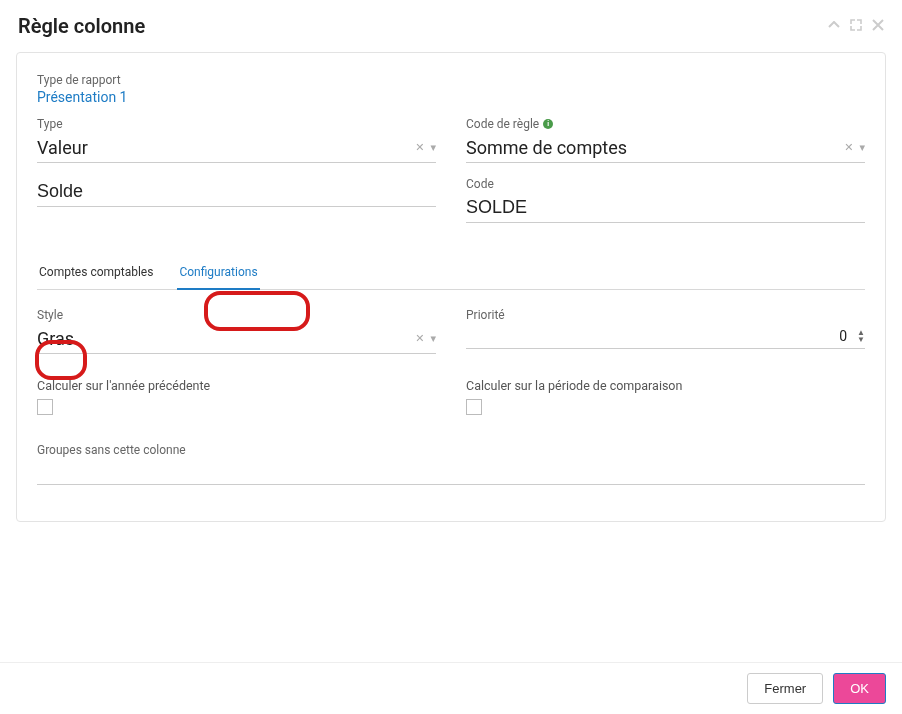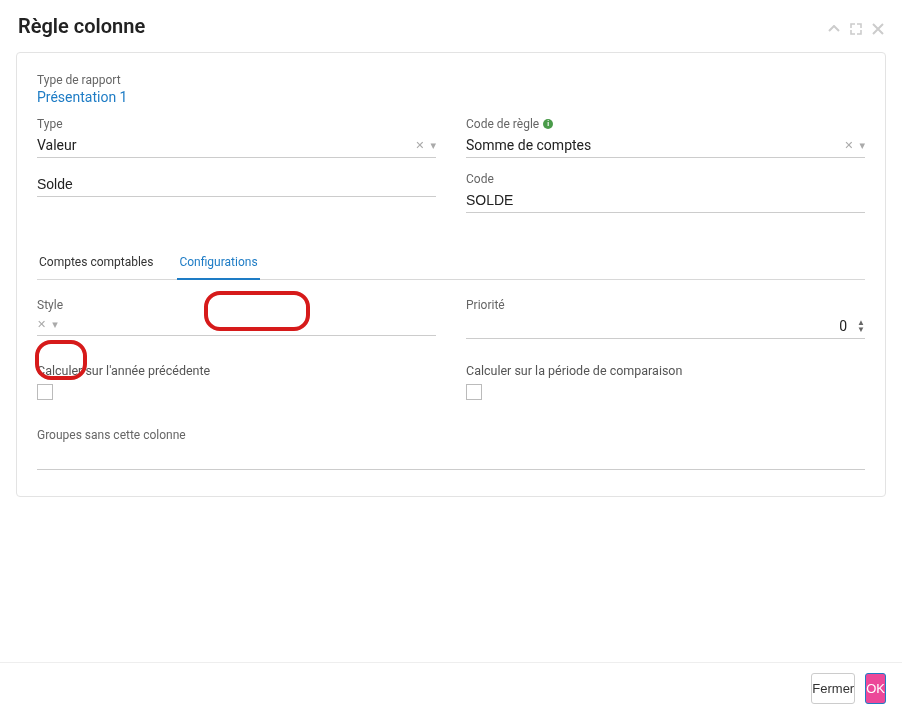--- a/index.html
+++ b/index.html
@@ -8,41 +8,41 @@
     font-size: 13px;
     color: #333;
     background: #fff;
     width: 902px;
     height: 714px;
     position: relative;
     overflow: hidden;
   }
   .dialog-header {
     display: flex;
-    align-items: flex-end;
+    align-items: center;
     justify-content: space-between;
     padding: 14px 18px 10px 18px;
     gap: 48px;
   }
   .dialog-title {
     font-size: 20px;
     font-weight: 600;
     color: #222;
   }
   .header-icons {
     display: flex;
     gap: 10px;
     color: #ccc;
   }
   .header-icons span { cursor: pointer; font-size: 14px; }
   .panel {
     margin: 4px 16px 10px 16px;
     border: 1px solid #e3e3e3;
     border-radius: 4px;
-    padding: 20px 20px 20px 20px;
+    padding: 20px 20px 30px 20px;
     background: #fff;
   }
   .row {
     display: flex;
     gap: 30px;
     margin-bottom: 6px;
   }
   .col {
     flex: 1;
     min-width: 0;
@@ -69,21 +69,21 @@
   }
   .field-line {
     display: flex;
     align-items: center;
     border-bottom: 1px solid #ccc;
     padding: 4px 0 4px 0;
     gap: 6px;
   }
   .field-value {
     flex: 1;
-    font-size: 14px;
+    font-size: 18px;
     color: #222;
     border: none;
     outline: none;
     background: transparent;
     min-width: 0;
   }
   .link-value {
     color: #1e7cc5;
     font-size: 14px;
     cursor: pointer;
@@ -170,21 +170,21 @@
     position: absolute;
     left: 0; right: 0; bottom: 0;
     border-top: 1px solid #eee;
     padding: 10px 16px;
     display: flex;
     justify-content: flex-end;
     gap: 10px;
     background: #fff;
   }
   .btn {
-    padding: 7px 0;
+    padding: 7px 16px;
     font-size: 13px;
     border-radius: 3px;
     cursor: pointer;
     border: 1px solid #ccc;
     background: #fff;
     color: #333;
   }
   .btn.primary {
     background: #ec4899;
     border-color: #1e7cc5;
@@ -266,20 +266,21 @@
 
   <div class="tabs">
     <div class="tab">Comptes comptables</div>
     <div class="tab active">Configurations</div>
   </div>
 
   <div class="row">
     <div class="col">
       <div class="field-label">Style</div>
       <div class="field-line">
+        <span class="field-value">Gras</span>
         <span class="clear-ic">✕</span>
         <span class="chev-ic">▾</span>
       </div>
     </div>
     <div class="col">
       <div class="field-label">Priorité</div>
       <div class="field-line">
         <span class="field-value priority-right">0</span>
         <div class="spinner">
           <span>▲</span>

